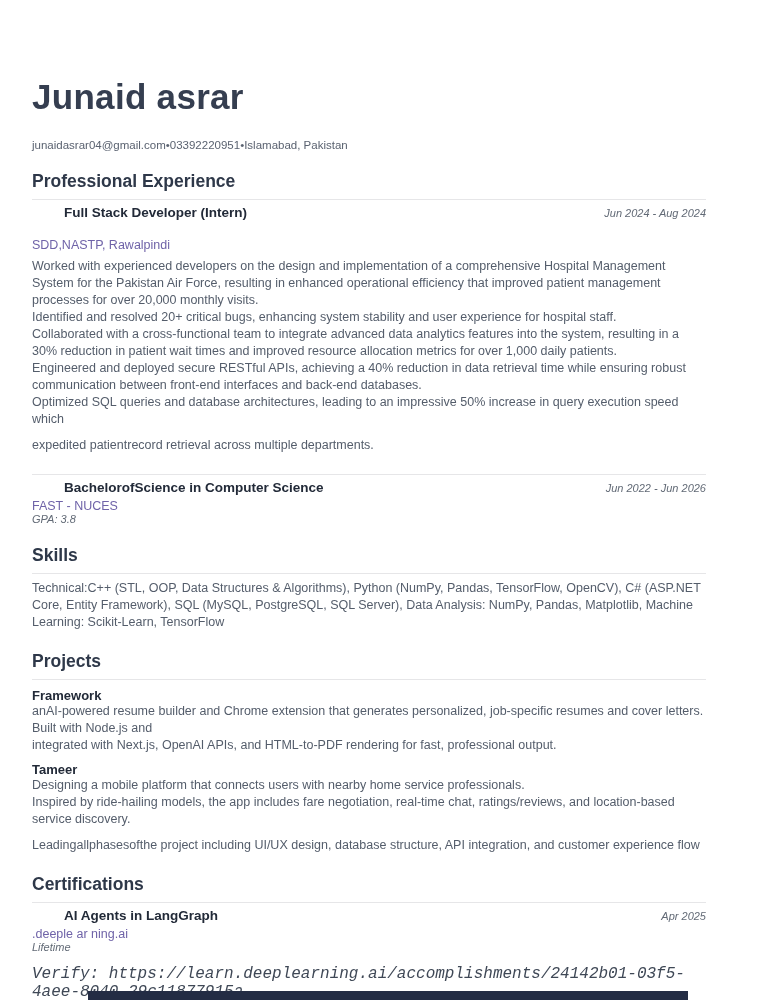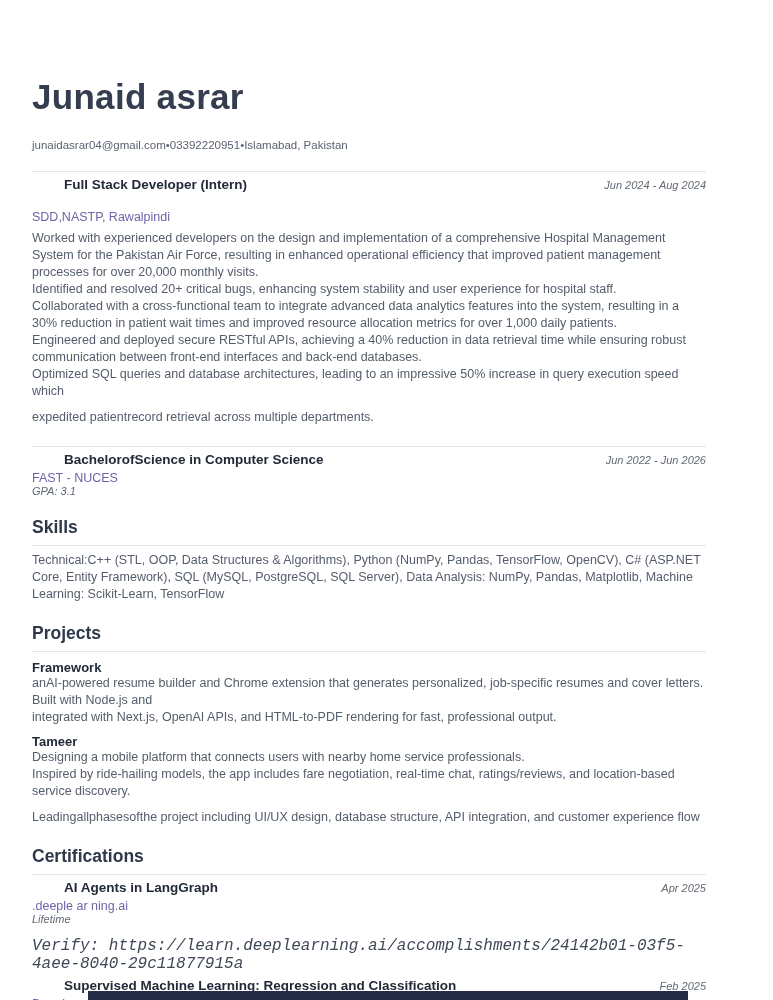--- a/index.html
+++ b/index.html
@@ -105,20 +105,21 @@
 </style>
 </head>
 <body>
 
 <div class="page">
 
   <div class="name">Junaid asrar</div>
   <div class="contact">junaidasrar04@gmail.com•03392220951•Islamabad, Pakistan</div>
 
   <div class="section">
+    <div class="section-heading">Professional Experience</div>
     <hr class="divider">
     <div class="entry-row">
       <span class="entry-title">Full Stack Developer (Intern)</span>
       <span class="date">Jun 2024 - Aug 2024</span>
     </div>
     <div class="link-line">SDD,NASTP, Rawalpindi</div>
     <div class="body-text mt6">
       <div>Worked with experienced developers on the design and implementation of a comprehensive Hospital Management System for the Pakistan Air Force, resulting in enhanced operational efficiency that improved patient management processes for over 20,000 monthly visits.</div>
       <div>Identified and resolved 20+ critical bugs, enhancing system stability and user experience for hospital staff.</div>
       <div>Collaborated with a cross-functional team to integrate advanced data analytics features into the system, resulting in a 30% reduction in patient wait times and improved resource allocation metrics for over 1,000 daily patients.</div>
@@ -129,21 +130,21 @@
   </div>
 
   <div class="section">
     <hr class="divider">
     <div class="entry-row">
       <span class="entry-title">BachelorofScience in Computer Science</span>
       <span class="date">Jun 2022 - Jun 2026</span>
     </div>
     <div class="sub-row">
       <span class="link-line" style="margin-top:0;">FAST - NUCES</span>
-      <span class="date">GPA: 3.1</span>
+      <span class="date">GPA: 3.8</span>
     </div>
   </div>
 
   <div class="section">
     <div class="section-heading">Skills</div>
     <hr class="divider">
     <div class="body-text mt6">Technical:C++ (STL, OOP, Data Structures &amp; Algorithms), Python (NumPy, Pandas, TensorFlow, OpenCV), C# (ASP.NET Core, Entity Framework), SQL (MySQL, PostgreSQL, SQL Server), Data Analysis: NumPy, Pandas, Matplotlib, Machine Learning: Scikit-Learn, TensorFlow</div>
   </div>
 
   <div class="section">

